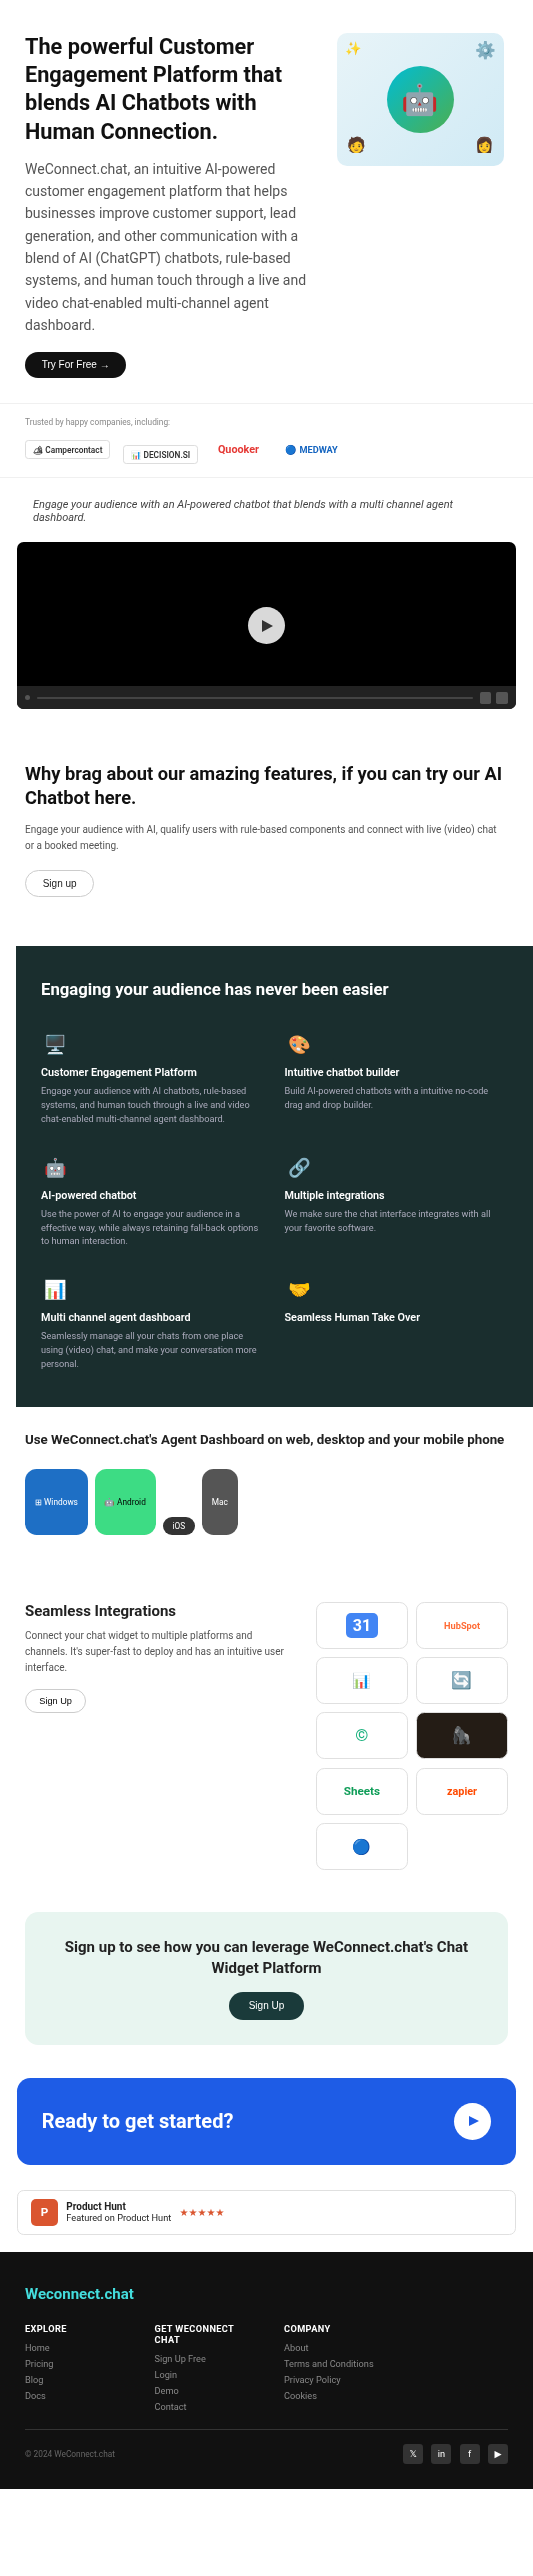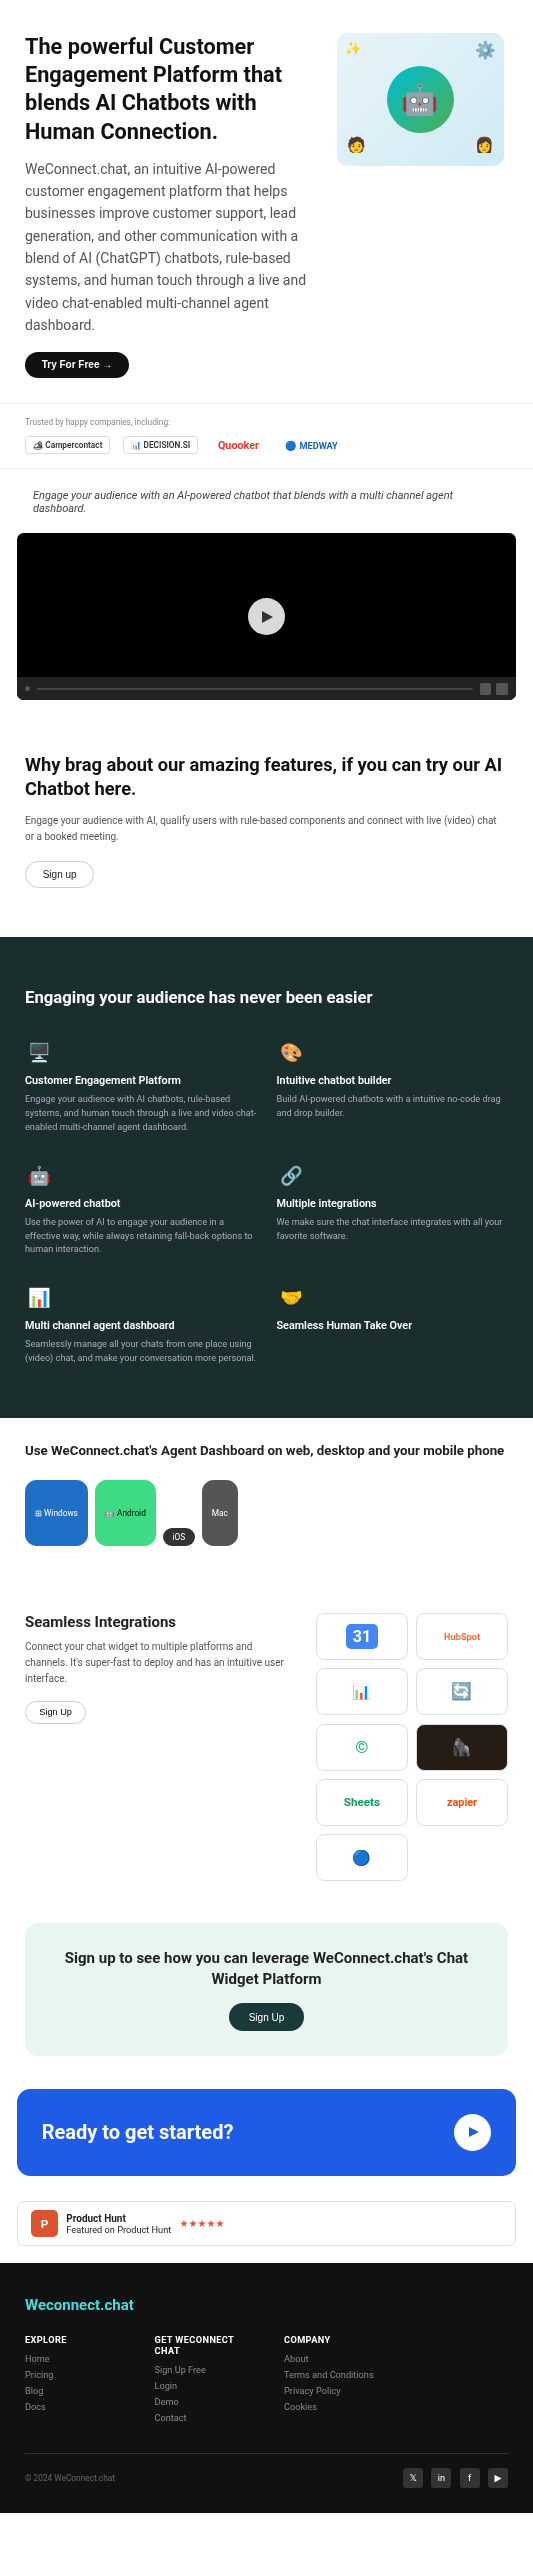--- a/index.html
+++ b/index.html
@@ -3,34 +3,34 @@
   <meta charset="utf-8">
   <style>
     * { box-sizing: border-box; margin: 0; padding: 0; }
     body { font-family: -apple-system, BlinkMacSystemFont, 'Segoe UI', Roboto, sans-serif; background: #fff; color: #222; width: 533px; }
 
     
     .hero { padding: 33px 25px 25px; display: flex; gap: 16.7px; align-items: flex-start; }
     .hero-text { flex: 1; }
     .hero-title { font-size: 21.7px; font-weight: 700; line-height: 1.3; color: #111; margin-bottom: 11.7px; }
     .hero-desc { font-size: 14px; color: #555; line-height: 1.6; margin-bottom: 15px; }
-    .hero-btn { background: #111; color: #fff; border: none; border-radius: 16.7px; padding: 7.5px 16.7px; font-size: 10px; cursor: pointer; display: inline-flex; align-items: center; gap: 5px; font-weight: bold; }
+    .hero-btn { background: #111; color: #fff; border: none; border-radius: 16.7px; padding: 7.5px 16.7px; font-size: 10px; cursor: pointer; display: inline-flex; align-items: center; gap: 5px; }
     .hero-image-area { width: 175px; flex-shrink: 0; display: flex; align-items: center; justify-content: center; }
     .hero-robot { width: 167px; height: 133px; background: linear-gradient(135deg, #e8f4f8 0%, #d0eaf5 100%); border-radius: 10px; position: relative; overflow: hidden; display: flex; align-items: center; justify-content: center; }
     .robot-circle { width: 67px; height: 67px; background: linear-gradient(135deg, #00bcd4, #4caf50); border-radius: 50%; display: flex; align-items: center; justify-content: center; font-size: 30px; }
 
     
     .trusted { padding: 13.3px 25px; border-top: 0.8px solid #f0f0f0; border-bottom: 0.8px solid #f0f0f0; }
     .trusted-label { font-size: 8.3px; color: #888; margin-bottom: 8.3px; }
     .trusted-logos { display: flex; align-items: center; gap: 13.3px; flex-wrap: wrap; }
     .trusted-logo { font-size: 9.2px; font-weight: 600; color: #444; padding: 3.3px 6.7px; border: 0.8px solid #ddd; border-radius: 3.3px; }
     .trusted-logo.quooker { color: #e53935; font-weight: 700; font-size: 10.8px; border: none; }
     .trusted-logo.medway { color: #1565c0; font-weight: 700; border: none; }
     .trusted-logo.camper { color: #333; font-size: 8.3px; }
-    .trusted-logo.decision { color: #333; font-size: 8.3px; }
+    .trusted-logo.decision { color: #333; font-size: 8.3px; margin-top: 10px; }
 
     
     .tagline { text-align: left; padding: 20px 33px 10px; font-size: 11px; color: #444; font-style: italic; }
 
     
     .video-section { padding: 8.3px 16.7px 20px; }
     .video-player { background: #000; border-radius: 6.7px; height: 167px; position: relative; display: flex; align-items: center; justify-content: center; }
     .video-play { width: 37px; height: 37px; border-radius: 50%; background: rgba(255,255,255,0.85); display: flex; align-items: center; justify-content: center; cursor: pointer; }
     .video-play::after { content: ''; border-left: 11.7px solid #333; border-top: 6.7px solid transparent; border-bottom: 6.7px solid transparent; margin-left: 2.5px; }
     .video-bar { background: #222; height: 23px; border-radius: 0 0 6.7px 6.7px; display: flex; align-items: center; padding: 0 8.3px; gap: 6.7px; }
@@ -39,21 +39,21 @@
     .vbar-icons { display: flex; gap: 5px; }
     .vbar-icon { width: 11.7px; height: 11.7px; background: #555; border-radius: 1.7px; }
 
     
     .why-section { padding: 33px 25px; }
     .why-title { font-size: 18.3px; font-weight: 700; color: #111; margin-bottom: 11.7px; line-height: 1.3; }
     .why-desc { font-size: 10px; color: #555; line-height: 1.6; margin-bottom: 16.7px; }
     .sign-up-btn { background: #fff; color: #222; border: 1.2px solid #ccc; border-radius: 16.7px; padding: 6.7px 16.7px; font-size: 10px; cursor: pointer; }
 
     
-    .features-dark { background: #1a2e2e; color: #fff; padding: 50px 25px; }
+    .features-dark { background: #1a2e2e; color: #fff; padding: 33px 25px; margin-left: 16px; }
     .features-title { font-size: 16.7px; font-weight: 700; margin-bottom: 25px; line-height: 1.3; }
     .features-grid { display: grid; grid-template-columns: 1fr 1fr; gap: 20px; }
     .feature-item { padding: 3.3px 0; }
     .feature-icon { width: 30px; height: 30px; margin-bottom: 6.7px; display: flex; align-items: center; justify-content: center; font-size: 18.3px; }
     .feature-name { font-size: 10.8px; font-weight: 600; margin-bottom: 5px; color: #fff; }
     .feature-desc { font-size: 9.2px; color: #aab; line-height: 1.5; }
 
     
     .platform-section { padding: 25px 25px; }
     .platform-title { font-size: 13.3px; font-weight: 700; margin-bottom: 5px; }
@@ -97,21 +97,21 @@
     .ph-banner { background: #fff; border: 0.8px solid #e0e0e0; border-radius: 6.7px; margin: 0 16.7px 16.7px; padding: 8.3px 13.3px; display: flex; align-items: center; gap: 8.3px; }
     .ph-logo { width: 27px; height: 27px; background: #da552f; border-radius: 5px; display: flex; align-items: center; justify-content: center; color: #fff; font-weight: 700; font-size: 11.7px; }
     .ph-text { font-size: 9.2px; }
     .ph-text strong { font-size: 10px; display: block; }
     .ph-stars { color: #da552f; font-size: 10px; }
 
     
     .footer { background: #111; color: #fff; padding: 33px 25px 25px; }
     .footer-logo { font-size: 15px; font-weight: 700; margin-bottom: 20px; }
     .footer-logo span { color: #4dd; }
-    .footer-cols { display: grid; grid-template-columns: 1fr 1fr 1fr 1fr; gap: 35px; margin-bottom: 25px; }
+    .footer-cols { display: grid; grid-template-columns: 1fr 1fr 1fr 1fr; gap: 35px; margin-bottom: 12px; }
     .footer-col-title { font-size: 9.2px; font-weight: 700; color: #fff; margin-bottom: 8.3px; text-transform: uppercase; letter-spacing: 0.4px; }
     .footer-col-item { font-size: 9.2px; color: #888; margin-bottom: 5px; cursor: pointer; }
     .footer-bottom { border-top: 0.8px solid #333; padding-top: 13.3px; display: flex; align-items: center; justify-content: space-between; }
     .footer-copy { font-size: 8.3px; color: #666; }
     .footer-socials { display: flex; gap: 8.3px; }
     .social-icon { width: 20px; height: 20px; background: #333; border-radius: 3.3px; display: flex; align-items: center; justify-content: center; font-size: 9.2px; cursor: pointer; }
 
     
     .icon-blue { color: #2196f3; }
     .icon-green { color: #4caf50; }

